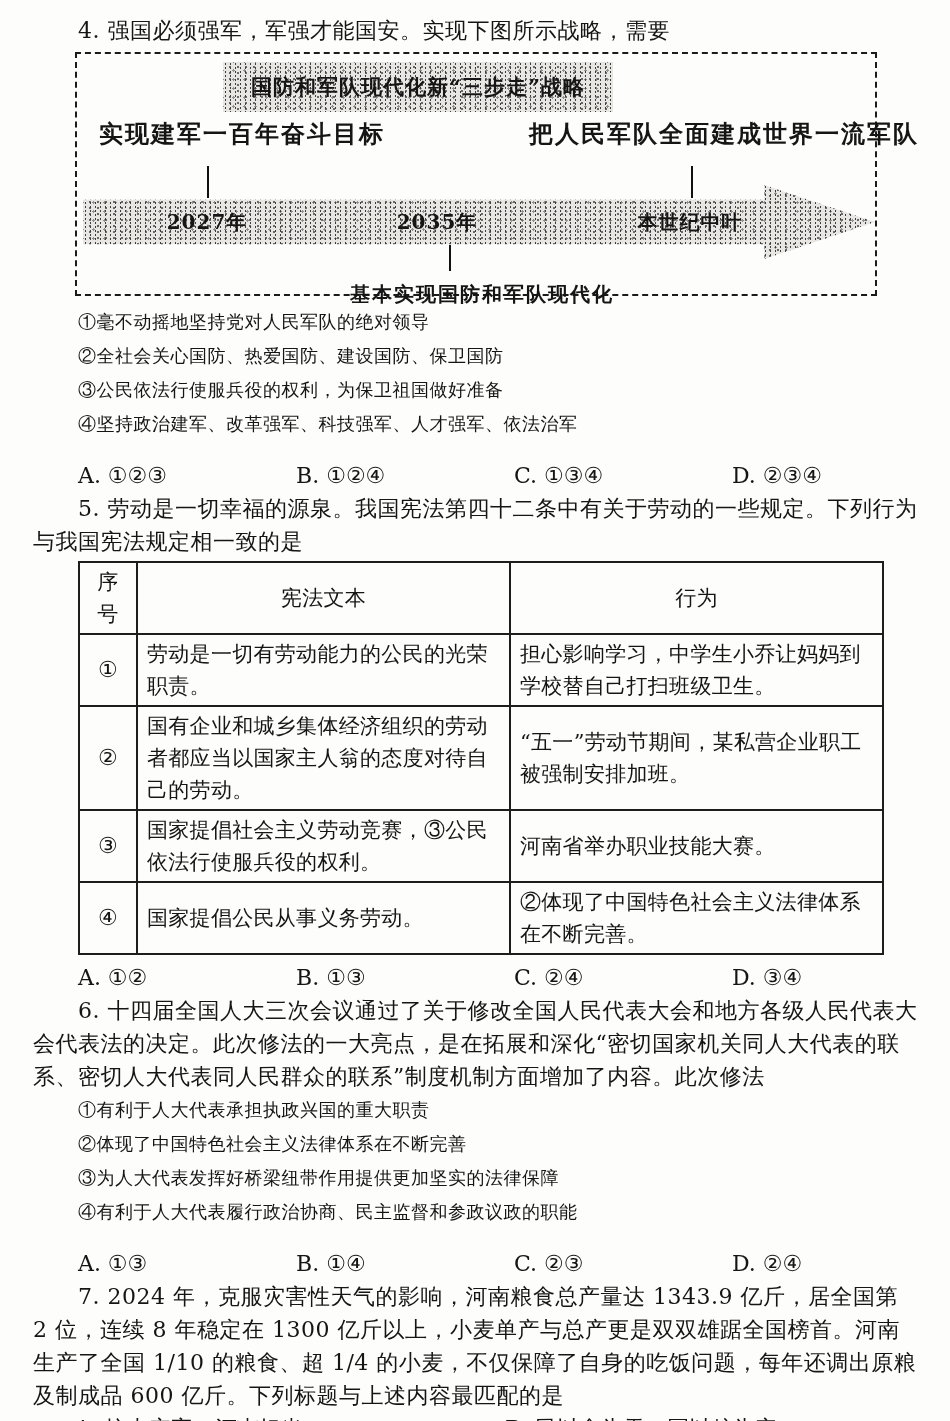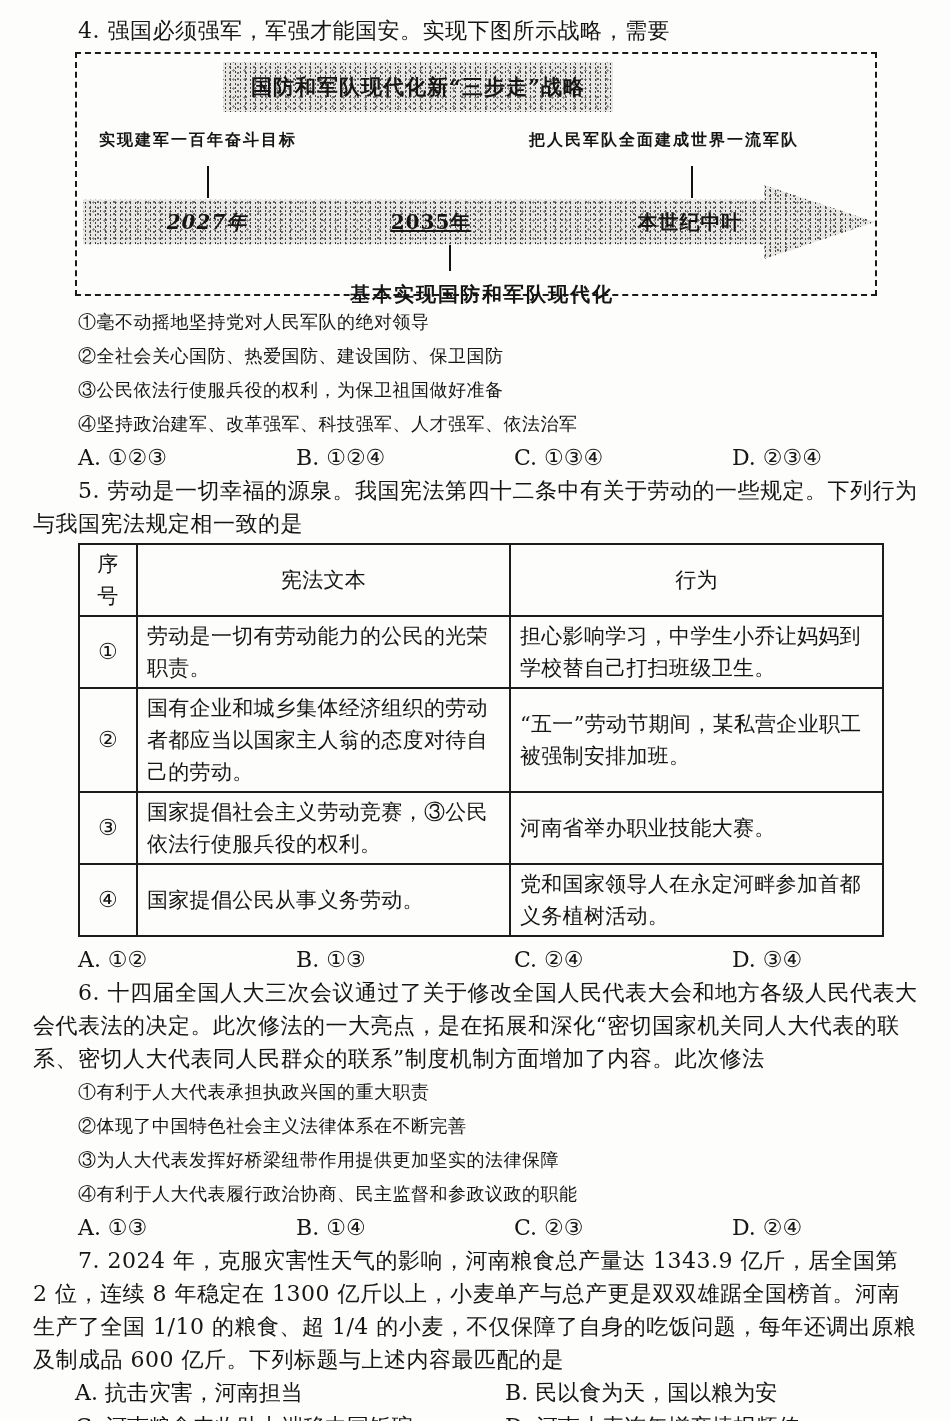--- a/index.html
+++ b/index.html
@@ -25,47 +25,47 @@
       radial-gradient(circle,#6a6a6a 0.9px, transparent 1.05px),
       radial-gradient(circle,#8f8f8f 1.1px, transparent 1.25px);
     background-size:5px 4px, 8px 6px, 11px 9px;
     background-position:0 0, 3px 2px, 5px 4px;
   }
   .diag-title {
     position:absolute; left:146px; top:8px; width:390px; height:50px;
     display:flex; align-items:center; justify-content:center;
     font-size:21px; font-weight:bold; letter-spacing:1px;
   }
-  .diag-label { position:absolute; top:76px; font-size:16px; font-weight:600; letter-spacing:2px; white-space:nowrap;text-align:center; }
+  .diag-label { position:absolute; top:64px; font-size:24px; font-weight:600; letter-spacing:2px; white-space:nowrap;text-align:center; }
   .diag-label.left  { left:22px; }
   .diag-label.right { left:452px; }
   .vline { position:absolute; width:2px; background:#111; }
   .vl-left   { left:130px; top:112px; height:32px; }
   .vl-right  { left:614px; top:112px; height:32px; }
   .vl-bottom { left:372px; top:191px; height:26px; }
   .arrow {
     position:absolute; left:6px; top:131px; width:792px; height:74px;
     clip-path:polygon(0 20%, 86% 20%, 86% 0, 100% 50%, 86% 100%, 86% 80%, 0 80%);
   }
   .milestone {
     position:absolute; top:155px; height:26px; line-height:26px;
     font-size:20px; font-weight:bold; text-align:center; letter-spacing:1px;
   }
-  .m1 { left:68px;  width:124px;font-style:italic; }
-  .m2 { left:292px; width:124px;text-decoration:underline; }
+  .m1 { left:68px;  width:124px; }
+  .m2 { left:298px; width:124px; }
   .m3 { left:528px; width:170px;font-family:Liberation Serif, serif; }
   .diag-bottom {
     position:absolute; left:240px; top:227px; width:330px;
     text-align:center; font-size:20px; font-weight:600; letter-spacing:2px; white-space:nowrap;
   }
 
   
   .items { margin-top:9px; padding-left:45px; }
   .items p { font-size:18px; line-height:34px; letter-spacing:0.5px; }
-  .options { display:flex; padding-left:45px; font-size:22px; line-height:33px; }
+  .options { display:flex; padding-left:45px; font-size:22px; line-height:33px;margin-top:18px; }
   .options span { width:218px; white-space:nowrap; }
   .options span:last-child { width:auto; }
 
   
   table.law-table {
     border-collapse:collapse; margin:3px 0 0 45px;
     width:804px; table-layout:fixed;
   }
   .law-table col.c1 { width:58px; }
   .law-table col.c2 { width:373px; }
@@ -144,21 +144,21 @@
       <td>“五一”劳动节期间，某私营企业职工被强制安排加班。</td>
     </tr>
     <tr>
       <td class="num">③</td>
       <td>国家提倡社会主义劳动竞赛，③公民依法行使服兵役的权利。</td>
       <td>河南省举办职业技能大赛。</td>
     </tr>
     <tr>
       <td class="num">④</td>
       <td>国家提倡公民从事义务劳动。</td>
-      <td>党和国家领导人在永定河畔参加首都义务植树活动。</td>
+      <td>②体现了中国特色社会主义法律体系在不断完善。</td>
     </tr>
   </tbody>
     </table>
 
   <div class="options" style="margin-top:6px;">
     <span>A. ①②</span>
     <span>B. ①③</span>
     <span>C. ②④</span>
     <span>D. ③④</span>
   </div>

